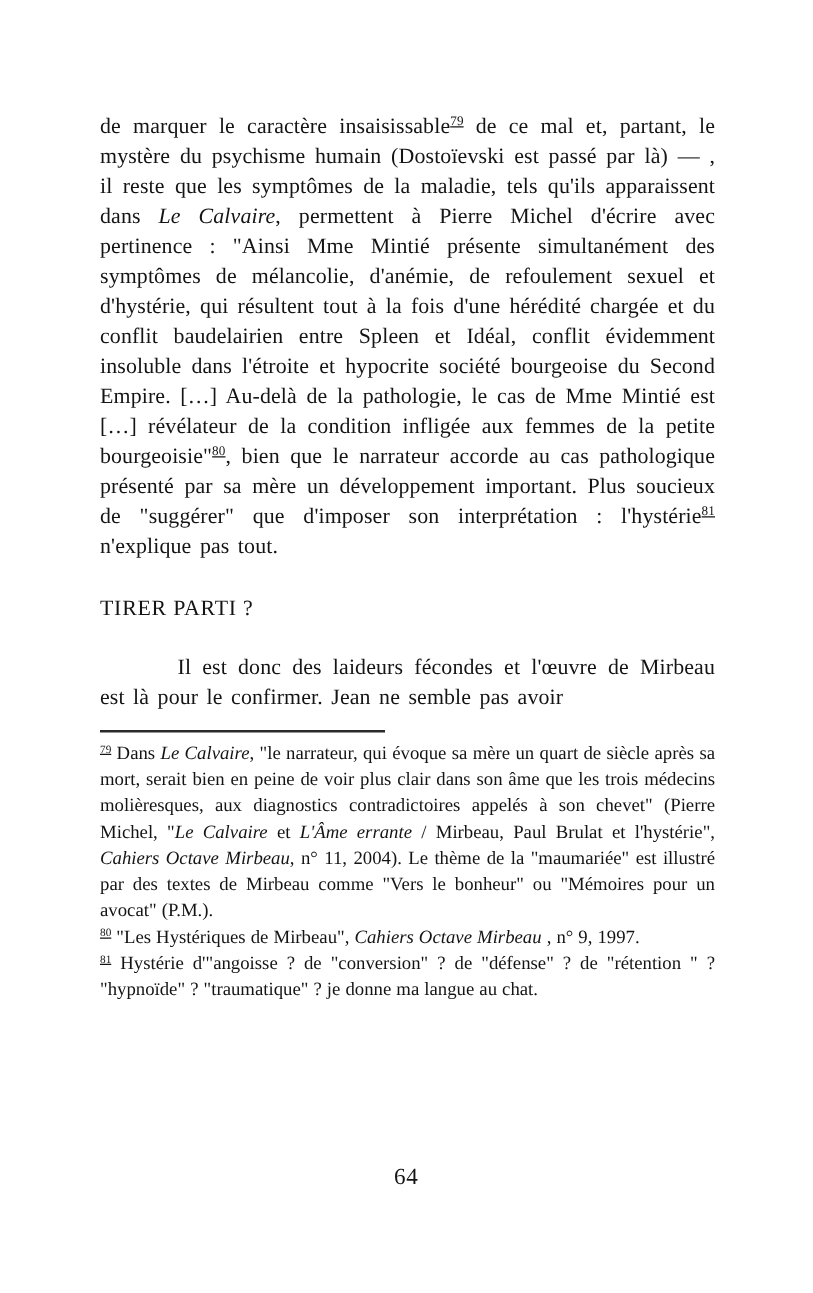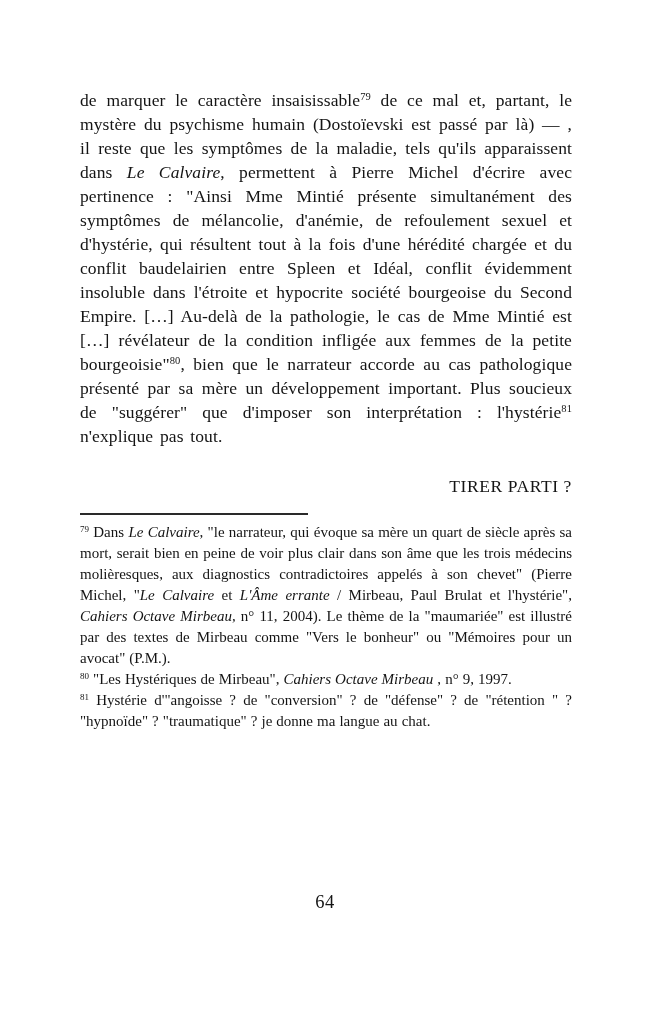--- a/index.html
+++ b/index.html
@@ -29,21 +29,20 @@
     text-align: justify;
     word-spacing: 0.13em;
     letter-spacing: 0.1px;
   }
   .section-heading {
     margin: 26px 0 0 0;
     font-size: 17.5px;
     font-weight: normal;
     line-height: 24px;
     letter-spacing: 0.6px;
-    text-align: right;
   }
   .second-para {
     margin-top: 23px;
     text-indent: 62px;
   }
   .footnote-sep {
     width: 228px;
     height: 0;
     border-top: 2px solid #2a2a2a;
     margin-top: 15px;
@@ -57,45 +56,47 @@
   }
   .footnote {
     margin: 0;
   }
   sup {
     font-size: 0.6em;
     line-height: 0;
     vertical-align: baseline;
     position: relative;
     top: -0.55em;
+    text-decoration: underline;
   }
   .it {
     font-style: italic;
     font-family: Liberation Serif, serif;
   }
   .page-number {
     position: absolute;
-    top: 892px;
+    top: 932px;
     left: 0;
     width: 650px;
     text-align: center;
     font-size: 18.5px;
     letter-spacing: 0.5px;
   }
 </style>
 </head>
 <body>
 
 <div class="page">
   <div class="content">
 
     <p class="body-para"><span>de marquer le caractère insaisissable</span><sup>79</sup><span> de ce mal et, partant, le mystère du psychisme humain (Dostoïevski est passé par là) — , il reste que les symptômes de la maladie, tels qu'ils apparaissent dans </span><span class="it">Le Calvaire</span><span>, permettent à Pierre Michel d'écrire avec pertinence : "Ainsi Mme Mintié présente simultanément des symptômes de mélancolie, d'anémie, de refoulement sexuel et d'hystérie, qui résultent tout à la fois d'une hérédité chargée et du conflit baudelairien entre Spleen et Idéal, conflit évidemment insoluble dans l'étroite et hypocrite société bourgeoise du Second Empire. […] Au-delà de la pathologie, le cas de Mme Mintié est […] révélateur de la condition infligée aux femmes de la petite bourgeoisie"</span><sup>80</sup><span>, bien que le narrateur accorde au cas pathologique présenté par sa mère un développement important. Plus soucieux de "suggérer" que d'imposer son interprétation : l'hystérie</span><sup>81</sup><span> n'explique pas tout.</span></p>
 
     <h2 class="section-heading">TIRER PARTI ?</h2>
 
+    <p class="body-para second-para"><span>Il est donc des laideurs fécondes et l'œuvre de Mirbeau est là pour le confirmer. Jean ne semble pas avoir</span></p>
 
     <div class="footnote-sep"></div>
 
     <div class="footnotes">
       <p class="footnote"><sup>79</sup><span> Dans </span><span class="it">Le Calvaire</span><span>, "le narrateur, qui évoque sa mère un quart de siècle après sa mort, serait bien en peine de voir plus clair dans son âme que les trois médecins molièresques, aux diagnostics contradictoires appelés à son chevet" (Pierre Michel, "</span><span class="it">Le Calvaire</span><span> et </span><span class="it">L'Âme errante</span><span> / Mirbeau, Paul Brulat et l'hystérie", </span><span class="it">Cahiers Octave Mirbeau</span><span>, n° 11, 2004). Le thème de la "maumariée" est illustré par des textes de Mirbeau comme "Vers le bonheur" ou "Mémoires pour un avocat" (P.M.).</span></p>
       <p class="footnote"><sup>80</sup><span> "Les Hystériques de Mirbeau", </span><span class="it">Cahiers Octave Mirbeau</span><span> , n° 9, 1997.</span></p>
       <p class="footnote"><sup>81</sup><span> Hystérie d'"angoisse ? de "conversion" ? de "défense" ? de "rétention " ? "hypnoïde" ? "traumatique" ? je donne ma langue au chat.</span></p>
     </div>
 
   </div>

